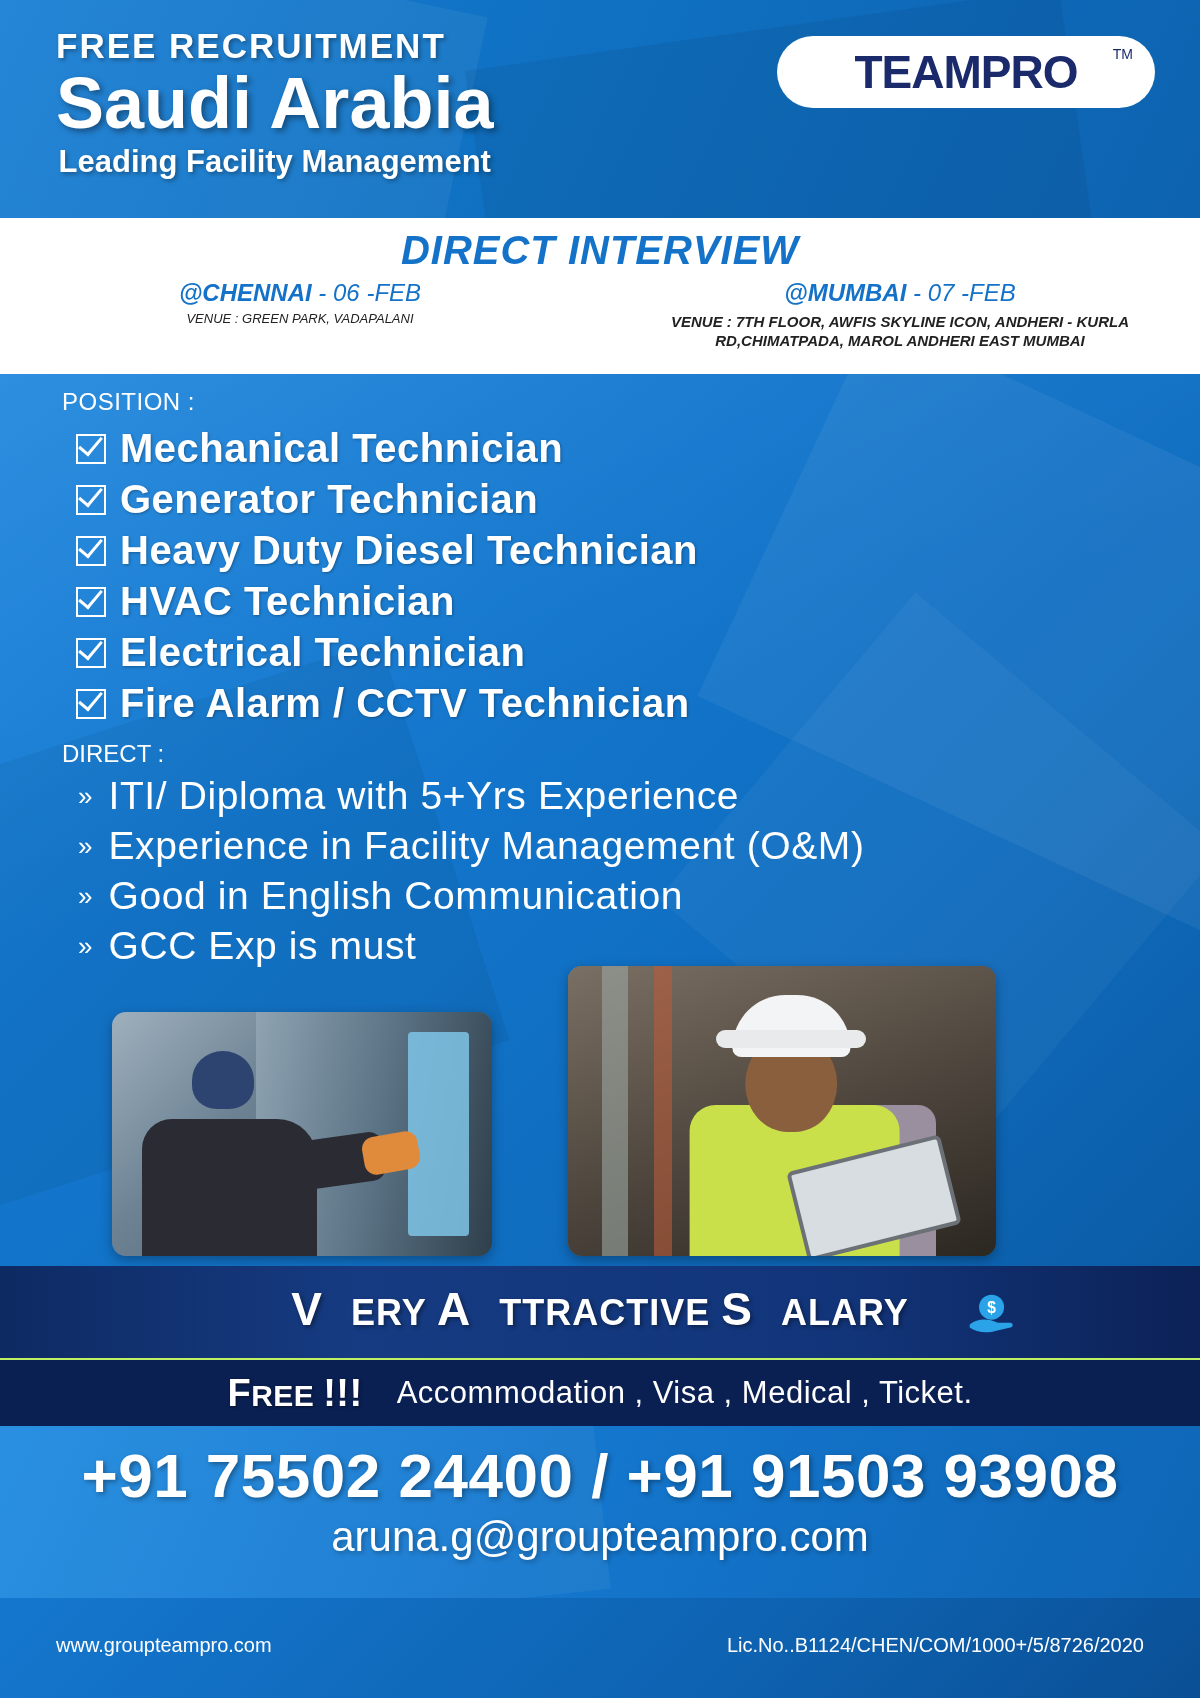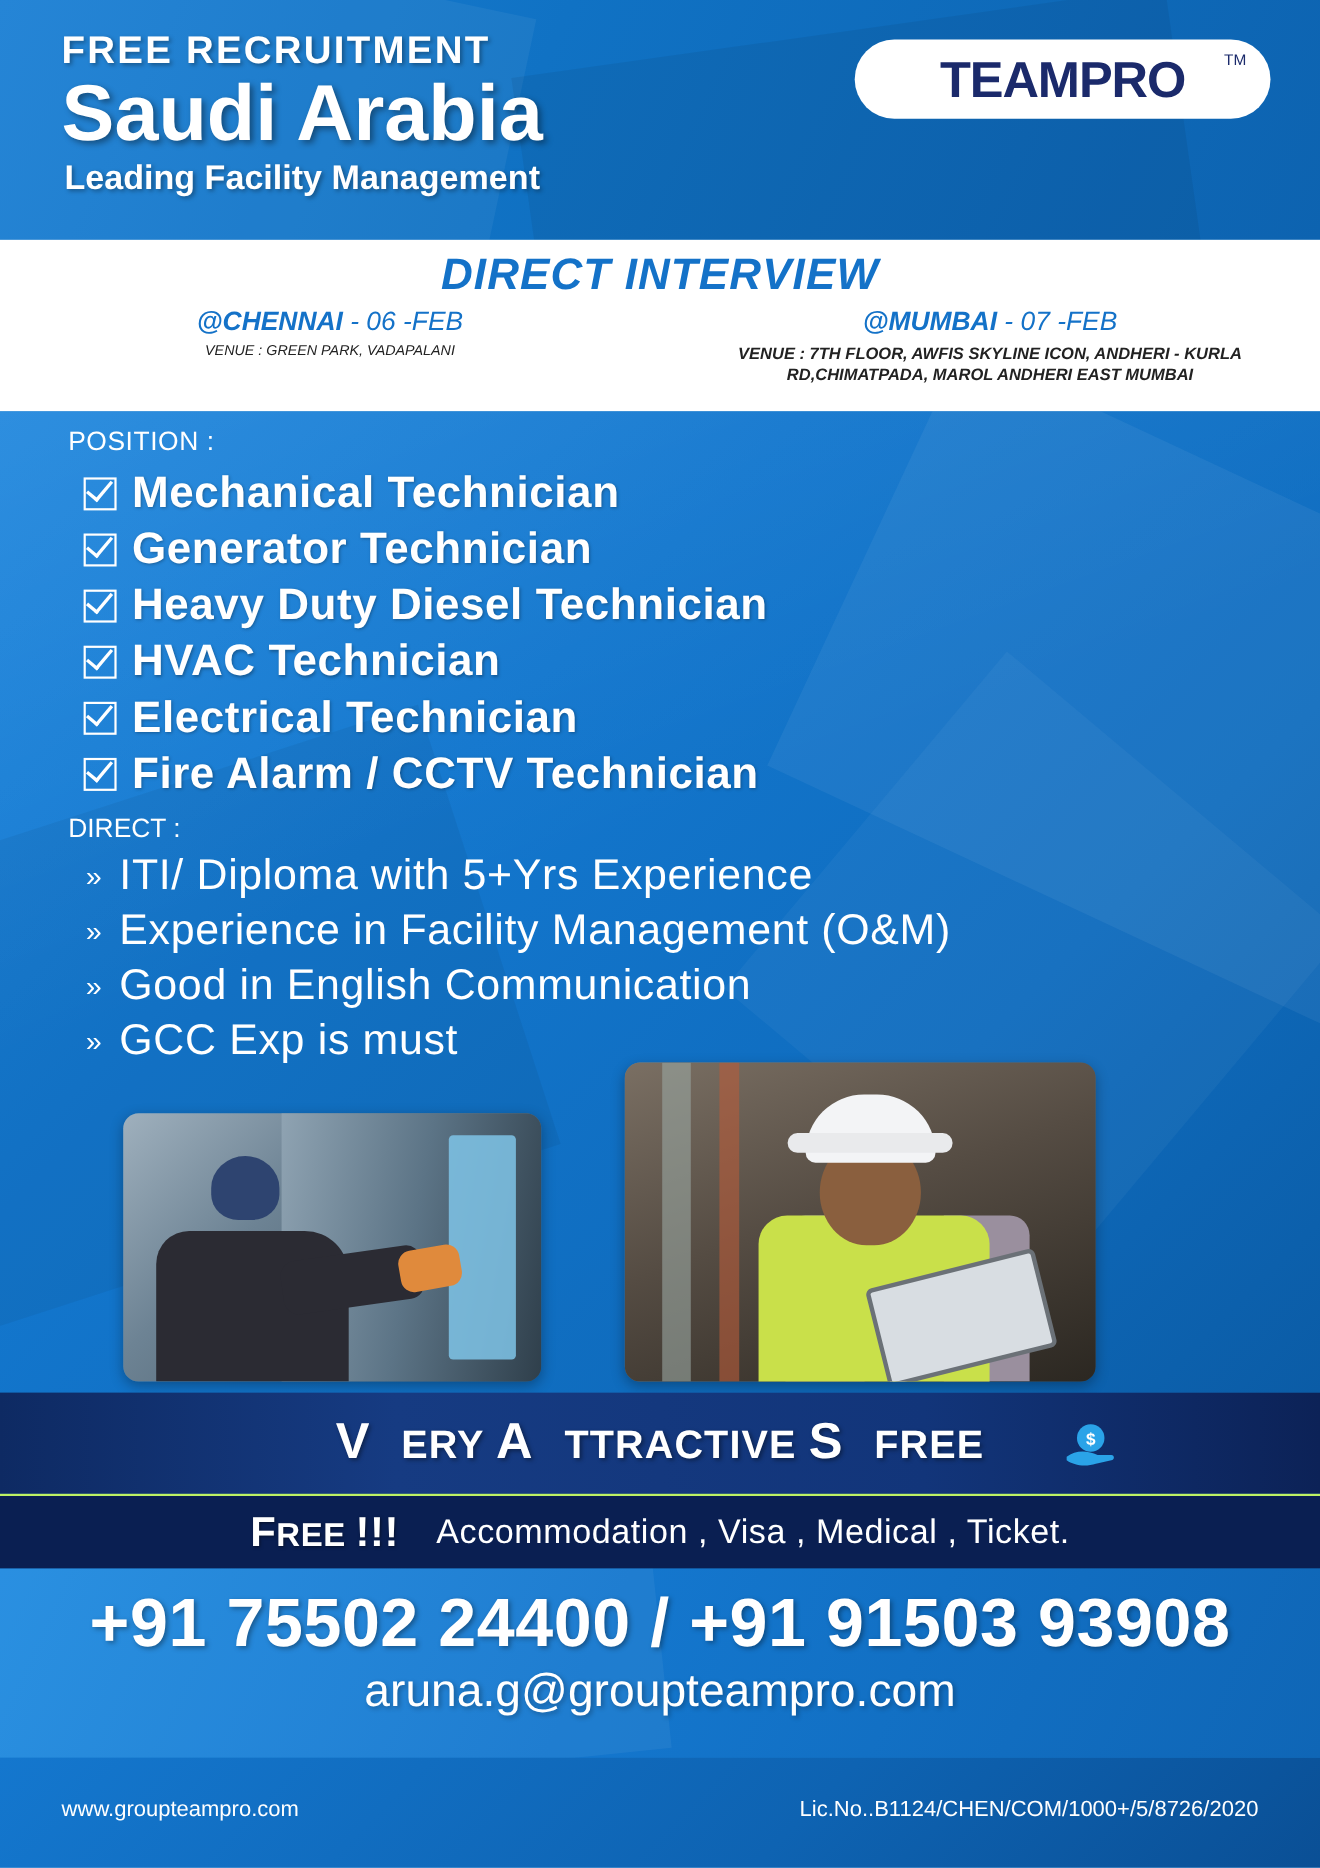--- a/index.html
+++ b/index.html
@@ -563,21 +563,21 @@
         <div class="pr-vest"></div>
         <div class="pr-face"></div>
         <div class="pr-helmet"></div>
         <div class="pr-helmet-brim"></div>
         <div class="pr-clipboard"></div>
       </div>
     </div>
   </div>
 
   <div class="salary">
-    <div class="salary-text"><span>V</span><span class="sm">ERY </span><span>A</span><span class="sm">TTRACTIVE </span><span>S</span><span class="sm">FREE</span></div>
+    <div class="salary-text"><span>V</span><span class="sm">ERY </span><span>A</span><span class="sm">TTRACTIVE </span><span>S</span><span class="sm">ALARY</span></div>
     <svg class="money-icon" viewBox="0 0 64 64">
       <circle cx="34" cy="22" r="16" fill="#2aa3e8"></circle>
       <text x="34" y="30" font-size="20" text-anchor="middle" fill="#ffffff" font-family="Liberation Sans, sans-serif" font-weight="bold">$</text>
       <path d="M6 44 C16 36 30 36 42 42 L58 42 C62 42 62 48 58 48 L40 52 C28 56 14 54 6 48 Z" fill="#2aa3e8"></path>
     </svg>
   </div>
 
   <div class="freeband">
     <div class="free-lbl"><span>F</span><span class="sm">REE </span><span>!!!</span></div>
     <div class="free-items">Accommodation , Visa , Medical , Ticket.</div>

